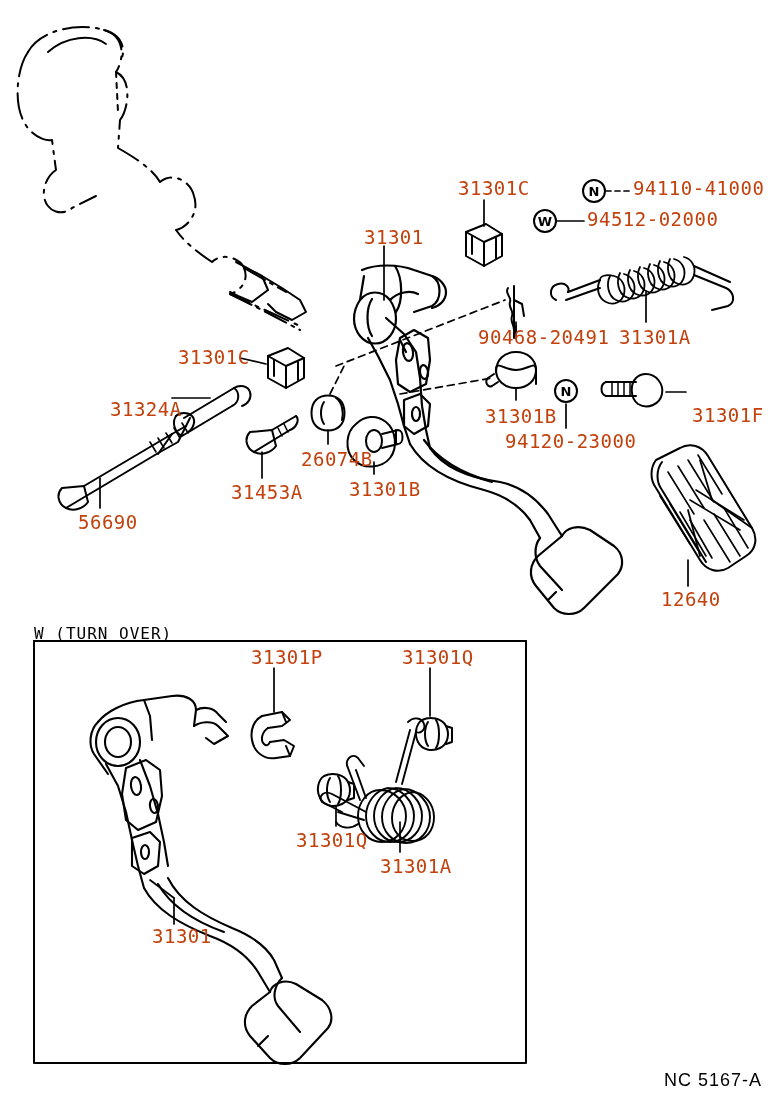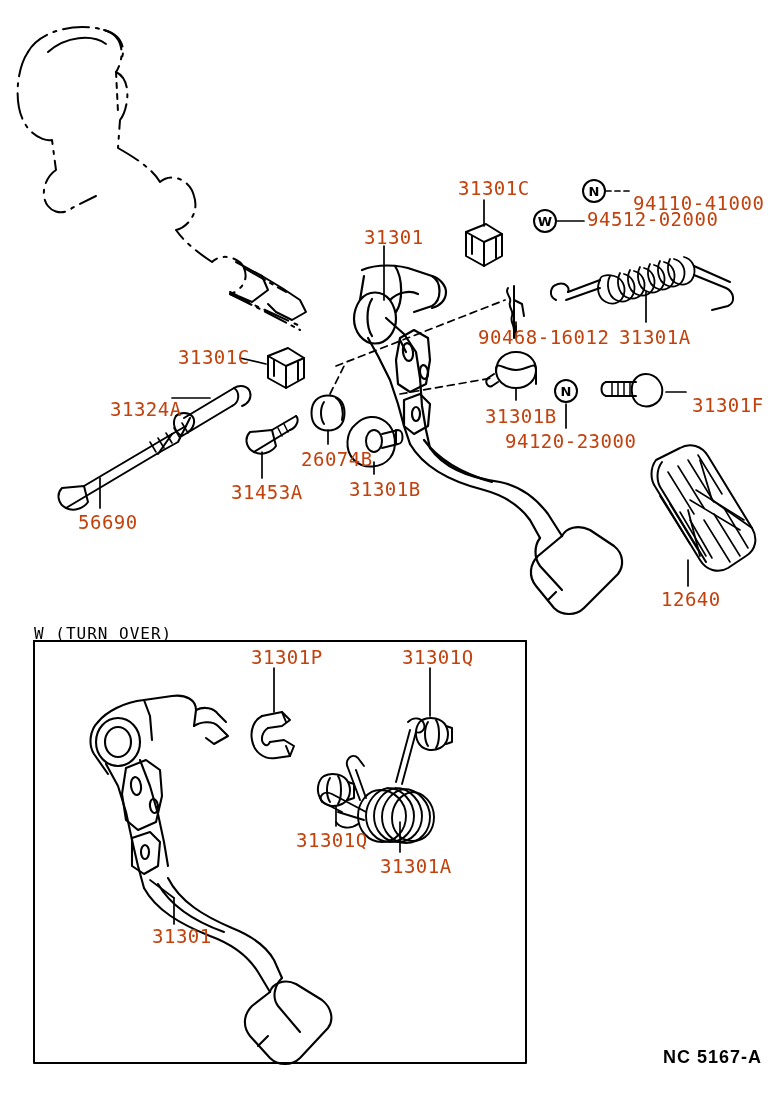--- a/index.html
+++ b/index.html
@@ -14,23 +14,23 @@
     position:absolute;
     font-family:"DejaVu Sans Mono","Liberation Mono",monospace;
     font-size:19px;letter-spacing:0.5px;color:#c2410c;white-space:nowrap;
     line-height:1;font-weight:400;
   }
   .hdr{
     position:absolute;font-family:"DejaVu Sans Mono","Liberation Mono",monospace;
     font-size:16px;letter-spacing:1px;white-space:nowrap;text-align:right;
   }
   .foot{
-    position:absolute;right:22px;bottom:26px;
+    position:absolute;right:22px;bottom:3px;
     font-family:"Liberation Sans",sans-serif;
-    font-size:18px;font-weight:bold;letter-spacing:1px;white-space:nowrap;
+    font-size:18px;font-weight:normal;letter-spacing:1px;white-space:nowrap;
   }
 </style>
 </head>
 <body>
 
 <div id="stage">
 
   <svg class="layer" viewBox="0 0 784 1094">
     <g fill="none" stroke="#000" stroke-width="2" stroke-linecap="round" stroke-linejoin="round">
 
@@ -362,28 +362,28 @@
 
     <g font-family="DejaVu Sans, Liberation Sans, sans-serif" font-size="13" font-weight="bold" text-anchor="middle" fill="#000">
       <text x="594" y="196">N</text>
       <text x="545" y="226">W</text>
       <text x="566" y="396">N</text>
     </g>
   </svg>
 
   <div>
     <span class="lbl" style="left:458px;top:179px">31301C</span>
-    <span class="lbl" style="left:633px;top:194px">94110-41000</span>
+    <span class="lbl" style="left:633px;top:179px">94110-41000</span>
     <span class="lbl" style="left:587px;top:210px">94512-02000</span>
     <span class="lbl" style="left:364px;top:228px">31301</span>
-    <span class="lbl" style="left:478px;top:328px">90468-16012</span>
+    <span class="lbl" style="left:478px;top:328px">90468-20491</span>
     <span class="lbl" style="left:619px;top:328px">31301A</span>
     <span class="lbl" style="left:178px;top:348px">31301C</span>
     <span class="lbl" style="left:110px;top:400px">31324A</span>
-    <span class="lbl" style="left:692px;top:396px">31301F</span>
+    <span class="lbl" style="left:692px;top:406px">31301F</span>
     <span class="lbl" style="left:485px;top:407px">31301B</span>
     <span class="lbl" style="left:505px;top:432px">94120-23000</span>
     <span class="lbl" style="left:301px;top:450px">26074B</span>
     <span class="lbl" style="left:349px;top:480px">31301B</span>
     <span class="lbl" style="left:231px;top:483px">31453A</span>
     <span class="lbl" style="left:78px;top:513px">56690</span>
     <span class="lbl" style="left:661px;top:590px">12640</span>
   </div>
 
   <div>

